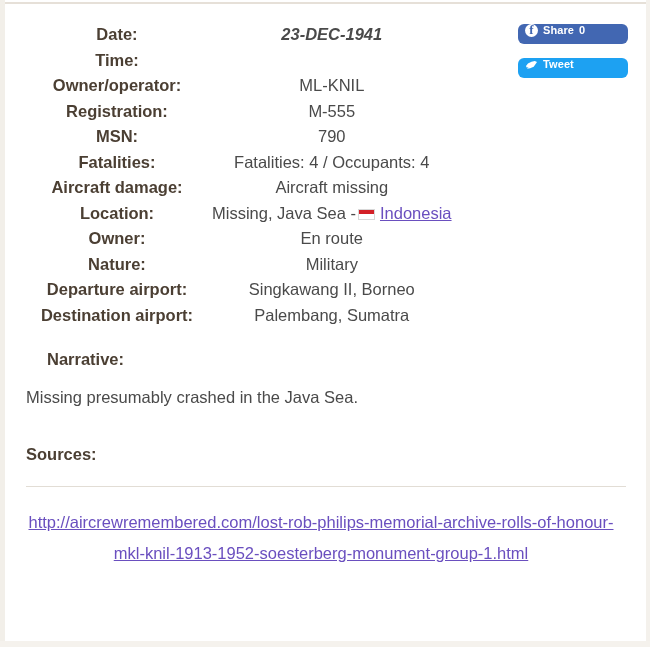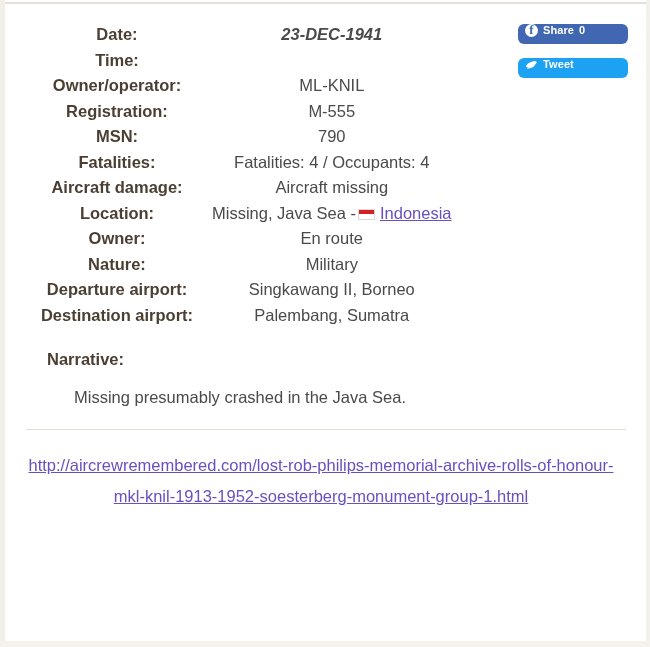--- a/index.html
+++ b/index.html
@@ -177,21 +177,20 @@
     font-weight: bold;
     color: #4b3f33;
     font-size: 16.5px;
     margin-top: 22px;
     margin-left: 21px;
   }
   .narrative-body {
     color: #4a4a4a;
     font-size: 16.5px;
     margin-top: 19px;
-    margin-left: 48px;
   }
   .sources-head {
     font-weight: bold;
     color: #4b3f33;
     font-size: 16.5px;
     margin-top: 38px;
   }
   .divider {
     margin-top: 22px;
     border-top: 1px solid #e2ddd5;
@@ -281,15 +280,16 @@
     <tr>
       <td class="label">Destination airport:</td>
       <td class="value">Palembang, Sumatra</td>
     </tr>
   </tbody>
     </table>
 
   <div class="narrative-head">Narrative:</div>
   <div class="narrative-body">Missing presumably crashed in the Java Sea.</div>
 
+  <div class="sources-head">Sources:</div>
   <div class="divider"></div>
   <a class="source-link" href="#">http://aircrewremembered.com/lost-rob-philips-memorial-archive-rolls-of-honour-mkl-knil-1913-1952-soesterberg-monument-group-1.html</a>
 </div>
 
 </body></html>

